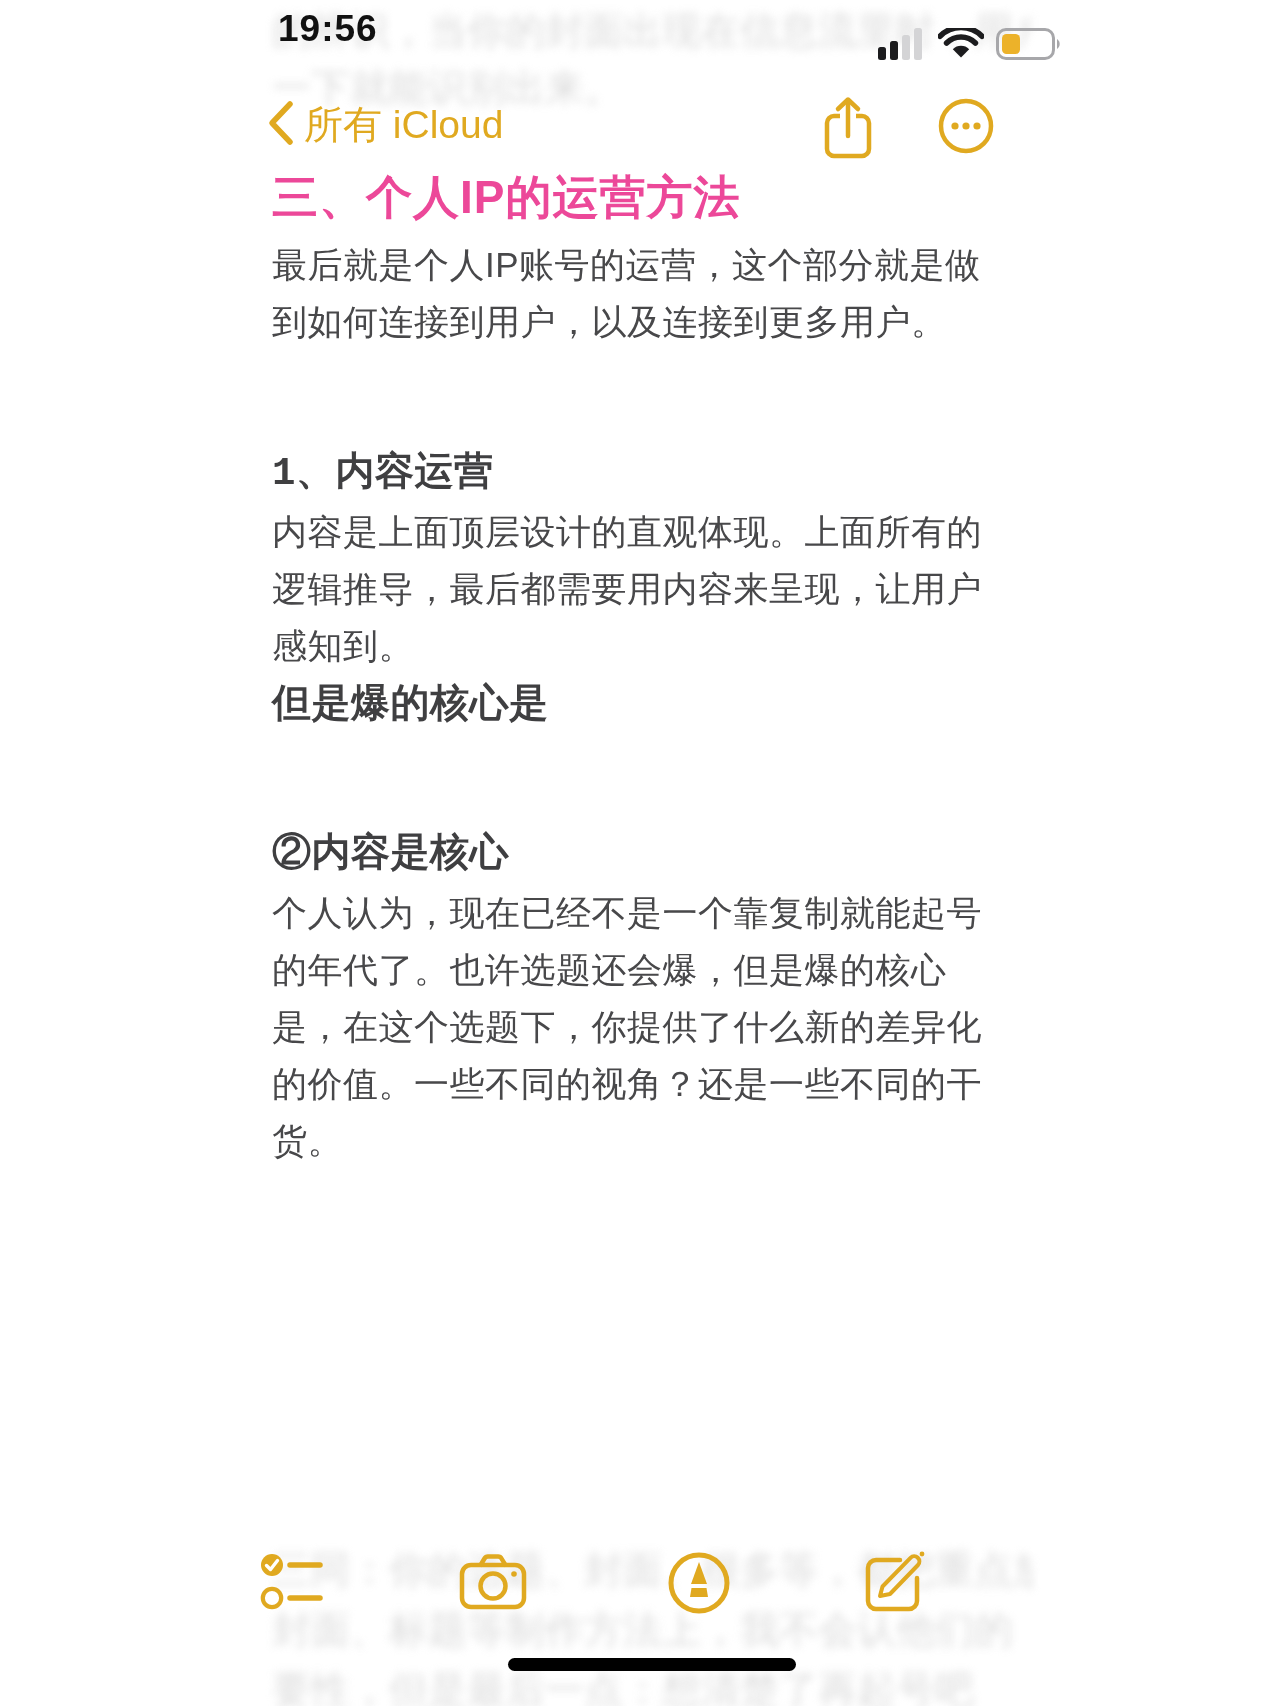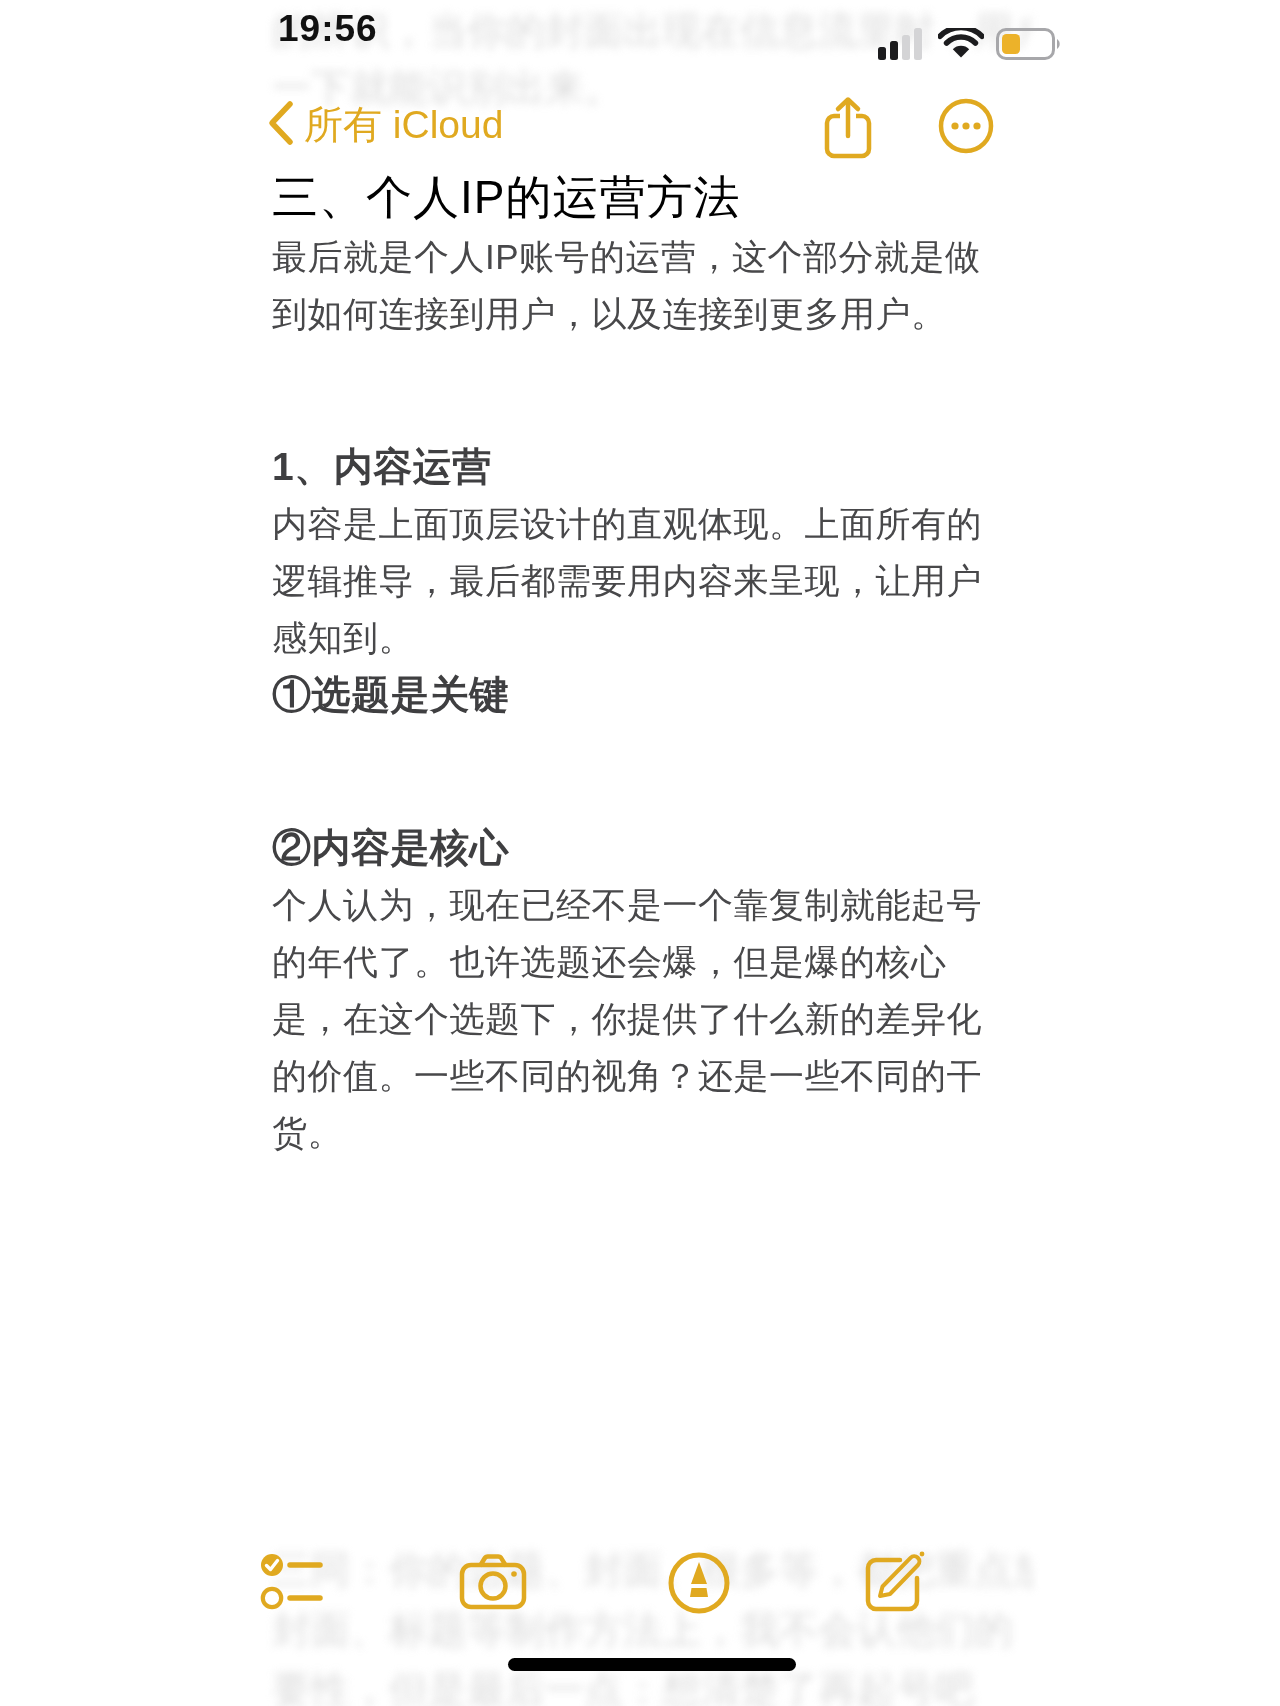--- a/index.html
+++ b/index.html
@@ -26,23 +26,23 @@
   
   .navbar { position:absolute; top:92px; left:0; width:100%; height:76px; z-index:3;padding-left:36px; }
   .back { position:absolute; left:266px; top:6px; display:flex; align-items:center; gap:10px; cursor:pointer; }
   .back-label { font-size:39px; }
   .nav-action { position:absolute; top:4px; cursor:pointer; }
   .share-btn { left:822px; }
   .more-btn { left:936px; }
   
   .note-content { position:absolute; left:272px; top:166px; width:744px; z-index:2; }
   .block.p  { font-size:35px; line-height:57px; letter-spacing:.5px; }
-  .block.h1 { font-size:46px; line-height:62px; font-weight:400; color:#000000; margin-bottom:0; letter-spacing:1px; }
+  .block.h1 { font-size:46px; line-height:62px; font-weight:700; color:#ec4899; margin-bottom:8px; letter-spacing:1px; }
   .block.h2 { font-size:39px; line-height:57px; font-weight:700; color:#3f3f41; letter-spacing:.5px; }
-  .block.gap { margin-top:96px; }
+  .block.gap { margin-top:96px;font-family:Liberation Mono, monospace; }
   
   .toolbar { position:absolute; left:0; top:1550px; width:100%; height:90px; z-index:4; }
   .tool-btn { position:absolute; top:0; cursor:pointer; background:none; border:none; }
   .home-indicator {
     position:absolute; left:508px; top:1658px; width:288px; height:13px;
     border-radius:7px; background:#000; z-index:5;
   }
 </style>
 </head>
 <body>
@@ -110,21 +110,21 @@
         </svg>
       </span>
     </div>
   </div>
 
   <div class="note-content" id="note-content">
       <div class="block h1">三、个人IP的运营方法</div>
       <div class="block p">最后就是个人IP账号的运营，这个部分就是做到如何连接到用户，以及连接到更多用户。</div>
       <div class="block h2 gap">1、内容运营</div>
       <div class="block p">内容是上面顶层设计的直观体现。上面所有的逻辑推导，最后都需要用内容来呈现，让用户感知到。</div>
-      <div class="block h2">①选题是关键</div>
+      <div class="block h2">但是爆的核心是</div>
       <div class="block h2 gap">②内容是核心</div>
       <div class="block p">个人认为，现在已经不是一个靠复制就能起号的年代了。也许选题还会爆，但是爆的核心是，在这个选题下，你提供了什么新的差异化的价值。一些不同的视角？还是一些不同的干货。</div>
     </div>
 
   <div class="faded-bottom" id="faded-bottom">
       <div>三同：你的选题、封面、很多等，都把重点放在</div>
       <div>封面、标题等制作方法上，我不会认他们的</div>
       <div>要性，但是最后一点：想清楚了再起号吧</div>
     </div>
 

